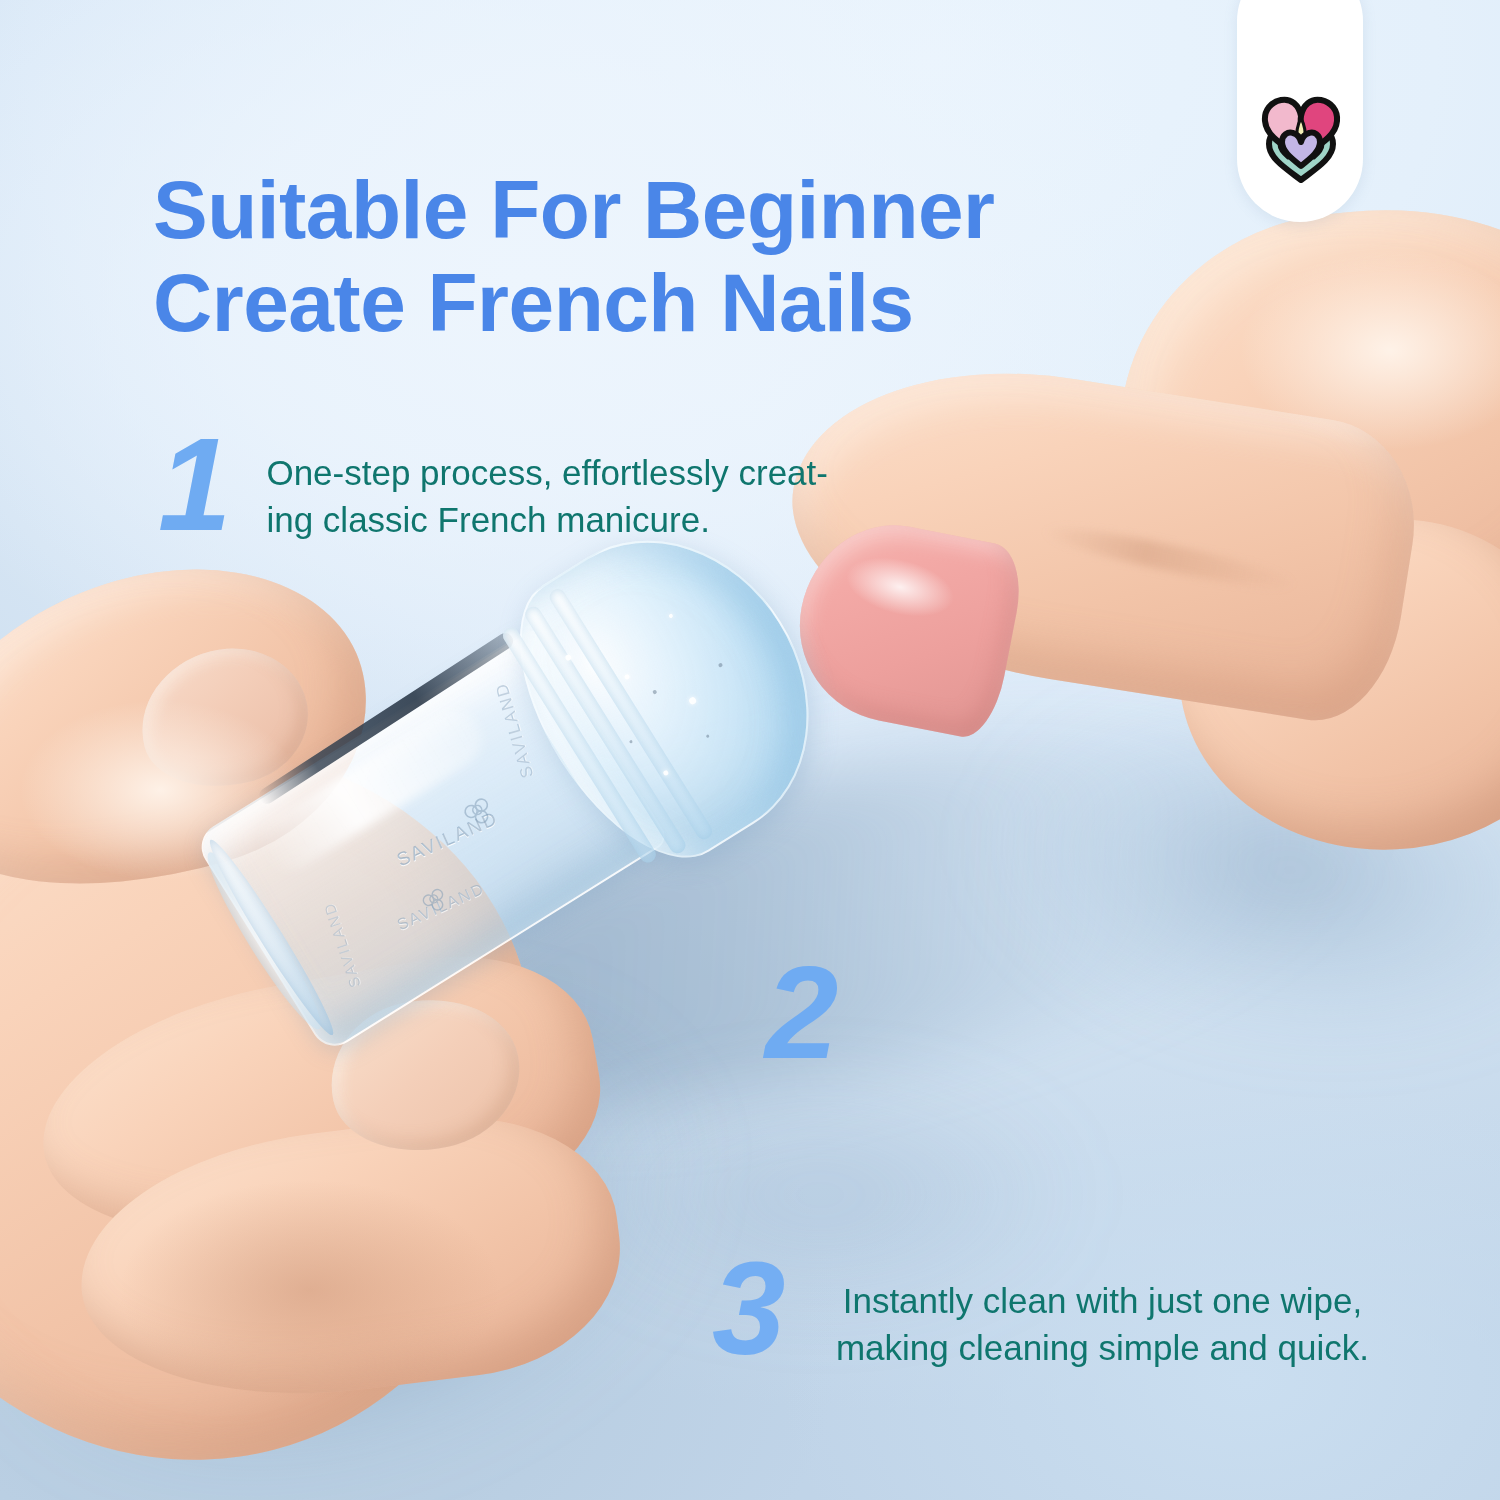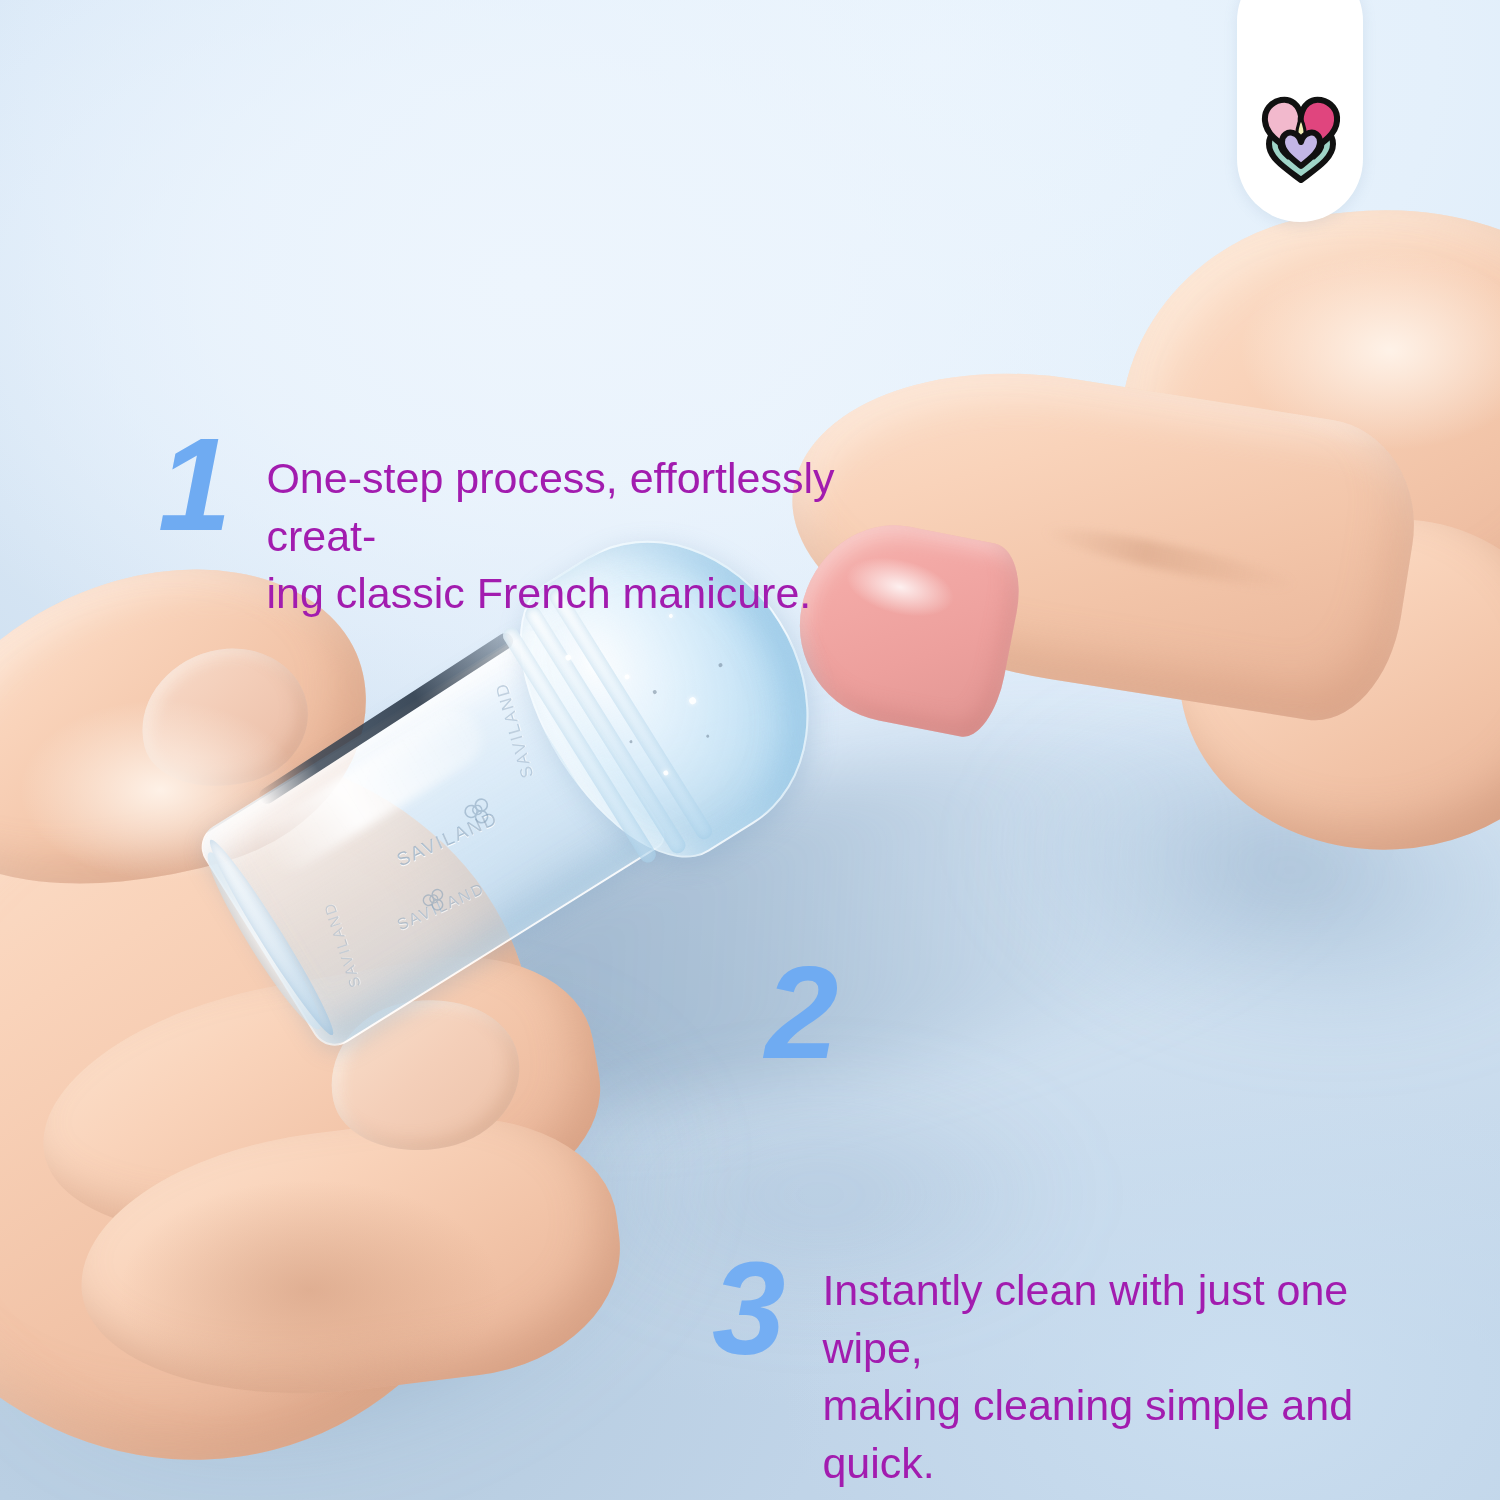--- a/index.html
+++ b/index.html
@@ -346,36 +346,36 @@
     color: #6fabf2;
     font-family: "Liberation Sans", sans-serif;
     font-weight: 700;
     font-style: italic;
     font-size: 132px;
     line-height: 0.92;
     letter-spacing: -3px;
     user-select: none;
   }
   .step-text {
-    color: #a21caf;
+    color: #0f766e;
     font-family: "Liberation Sans", sans-serif;
     font-weight: 400;
-    font-size: 43px;
+    font-size: 35px;
     line-height: 1.34;
     white-space: pre-line;
   }
 
   #step1 { left: 158px; top: 424px; }
   #step1 .step-text { margin-left: 38px; margin-top: 26px; width: 600px; }
 
   #step2 { left: 765px; top: 952px; }
   #step2 .step-text { margin-left: 40px; margin-top: 28px; width: 470px; }
 
   #step3 { left: 712px; top: 1248px; }
-  #step3 .step-text { margin-left: 40px; margin-top: 14px; width: 560px; }
+  #step3 .step-text { margin-left: 40px; margin-top: 30px; width: 560px; text-align: center; }
 
   #step3 .step-num { color: #74aef3; }
 </style>
 </head>
 <body>
 
 <div id="stage">
 
   <div class="bg-base"></div>
   <div class="bg-tl"></div>
@@ -446,20 +446,22 @@
     <div class="st-sparkle" style="left:470px; top:198px; width:5px; height:5px;"></div>
     <div class="st-sparkle" style="left:512px; top:252px; width:7px; height:7px;"></div>
     <div class="st-sparkle" style="left:452px; top:300px; width:5px; height:5px;"></div>
     <div class="st-sparkle" style="left:540px; top:170px; width:4px; height:4px;"></div>
     <div class="st-speck" style="left:486px; top:226px; width:4px; height:4px;"></div>
     <div class="st-speck" style="left:508px; top:292px; width:3px; height:3px;"></div>
     <div class="st-speck" style="left:440px; top:256px; width:3px; height:3px;"></div>
     <div class="st-speck" style="left:556px; top:238px; width:4px; height:4px;"></div>
   </div>
 
+  <h1 class="headline">Suitable For Beginner
+Create French Nails</h1>
 
   <div class="badge"></div>
   <svg class="badge-logo" viewBox="0 0 92 100">
     <g stroke="#111111" stroke-width="6" stroke-linejoin="round">
 
       <path d="M46 92 C30 80 14 70 14 56 C14 46 22 40 30 42 C37 44 44 50 46 58 C48 50 55 44 62 42 C70 40 78 46 78 56 C78 70 62 80 46 92 Z" fill="#9fd5c8"></path>
 
       <path d="M26 12 C16 14 9 22 10 33 C11 46 24 55 36 62 C42 52 48 40 46 28 C44 17 36 10 26 12 Z" fill="#f2b9cd"></path>
 
       <path d="M66 12 C76 14 83 22 82 33 C81 46 68 55 56 62 C50 52 44 40 46 28 C48 17 56 10 66 12 Z" fill="#e0457e"></path>

